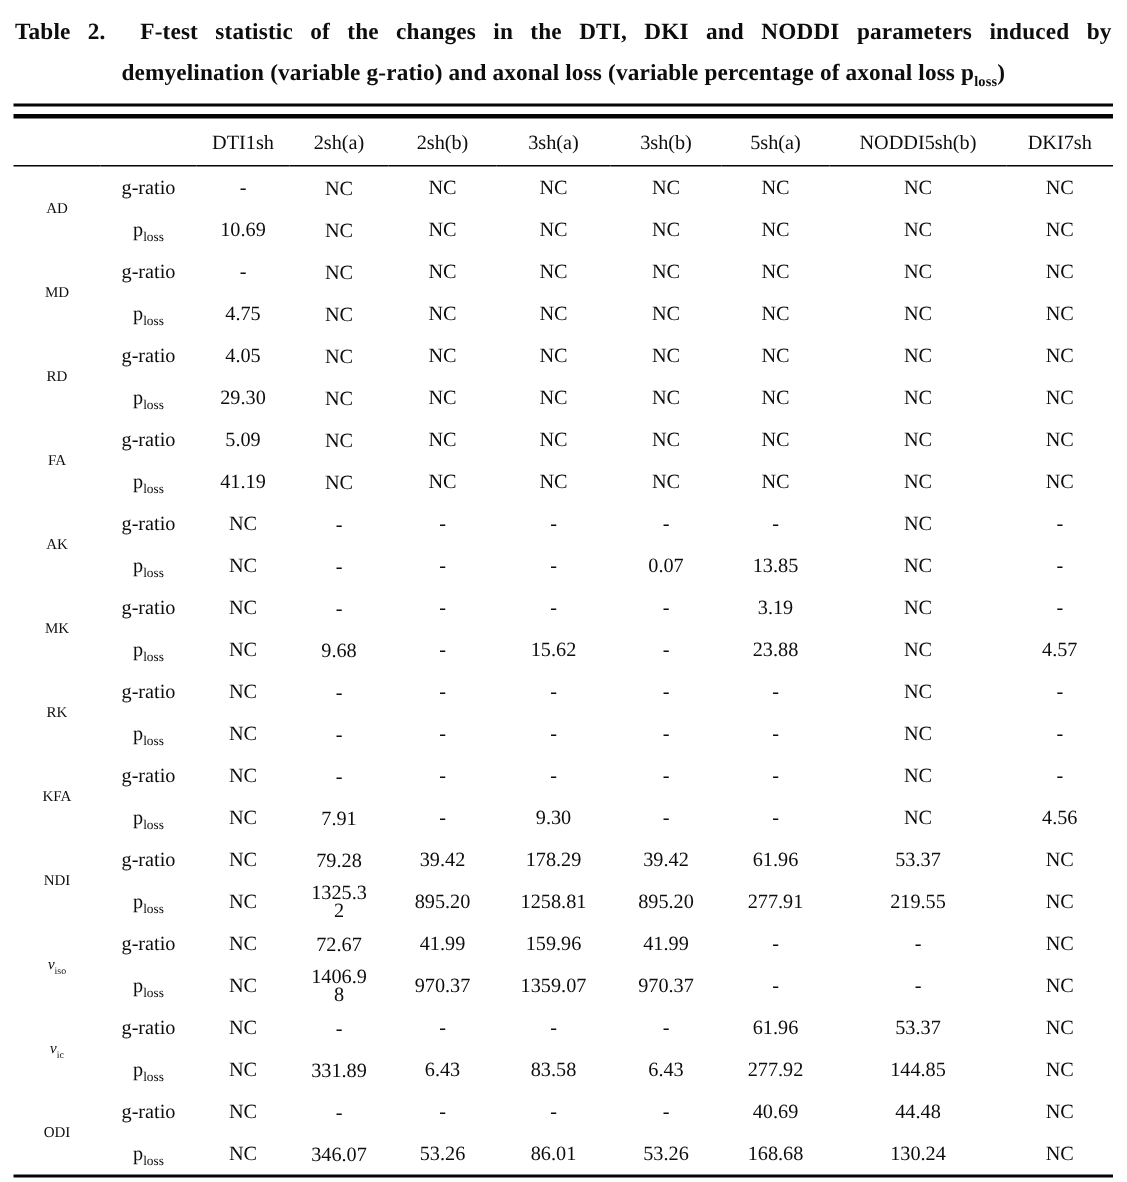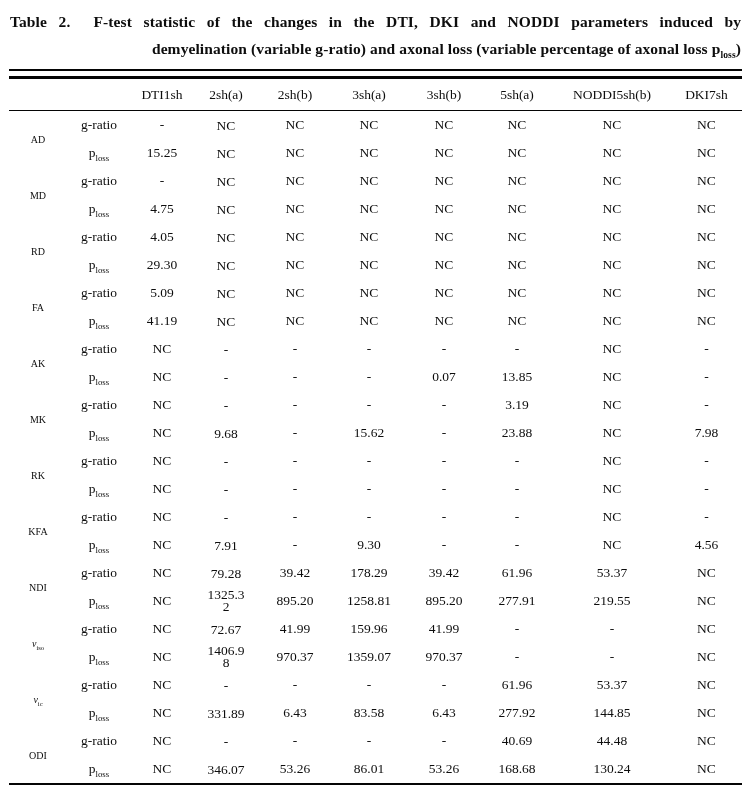--- a/index.html
+++ b/index.html
@@ -2,21 +2,21 @@
 <html><head>
 <meta charset="utf-8">
 <style>
   html,body{margin:0;padding:0;background:#ffffff;}
   body{width:751px;height:788px;color:#0d0d0d;font-family:"Liberation Serif", serif;overflow:hidden;}
   .page{padding:6px 9px 0 9px;border-radius:28px;}
 
   
   .caption{font-weight:bold;font-size:15.5px;line-height:27px;margin:2px 1px 7px 1px;letter-spacing:0.1px;}
   .cap-line1{text-align:justify;text-align-last:justify;}
-  .cap-line2{text-align:right;}
+  .cap-line2{text-align:center;}
   .caption sub{font-size:0.62em;font-weight:bold;}
 
   
   .double-rule{height:5px;border-top:2px solid #050505;border-bottom:3px solid #050505;margin-top:3px;}
   .bottom-rule{border-top:2px solid #050505;}
 
   
   table{border-collapse:collapse;table-layout:fixed;width:733px;font-size:13.5px;}
   th,td{padding:0;text-align:center;vertical-align:middle;font-weight:normal;overflow:hidden;}
   thead th{height:31px;border-bottom:1.5px solid #050505;font-size:13.5px;}
@@ -73,21 +73,21 @@
           <td class="col-2sha"><span class="v">NC</span></td>
           <td><span class="v">NC</span></td>
           <td><span class="v">NC</span></td>
           <td><span class="v">NC</span></td>
           <td><span class="v">NC</span></td>
           <td><span class="v">NC</span></td>
           <td><span class="v">NC</span></td>
         </tr>
         <tr>
           <td class="sub-label">p<sub>loss</sub></td>
-          <td><span class="v">15.25</span></td>
+          <td><span class="v">10.69</span></td>
           <td class="col-2sha"><span class="v">NC</span></td>
           <td><span class="v">NC</span></td>
           <td><span class="v">NC</span></td>
           <td><span class="v">NC</span></td>
           <td><span class="v">NC</span></td>
           <td><span class="v">NC</span></td>
           <td><span class="v">NC</span></td>
         </tr>
         <tr>
           <td rowspan="2" class="param">MD</td>
@@ -195,21 +195,21 @@
         </tr>
         <tr>
           <td class="sub-label">p<sub>loss</sub></td>
           <td><span class="v">NC</span></td>
           <td class="col-2sha"><span class="v">9.68</span></td>
           <td><span class="v">-</span></td>
           <td><span class="v">15.62</span></td>
           <td><span class="v">-</span></td>
           <td><span class="v">23.88</span></td>
           <td><span class="v">NC</span></td>
-          <td><span class="v">7.98</span></td>
+          <td><span class="v">4.57</span></td>
         </tr>
         <tr>
           <td rowspan="2" class="param">RK</td>
           <td class="sub-label">g-ratio</td>
           <td><span class="v">NC</span></td>
           <td class="col-2sha"><span class="v">-</span></td>
           <td><span class="v">-</span></td>
           <td><span class="v">-</span></td>
           <td><span class="v">-</span></td>
           <td><span class="v">-</span></td>

